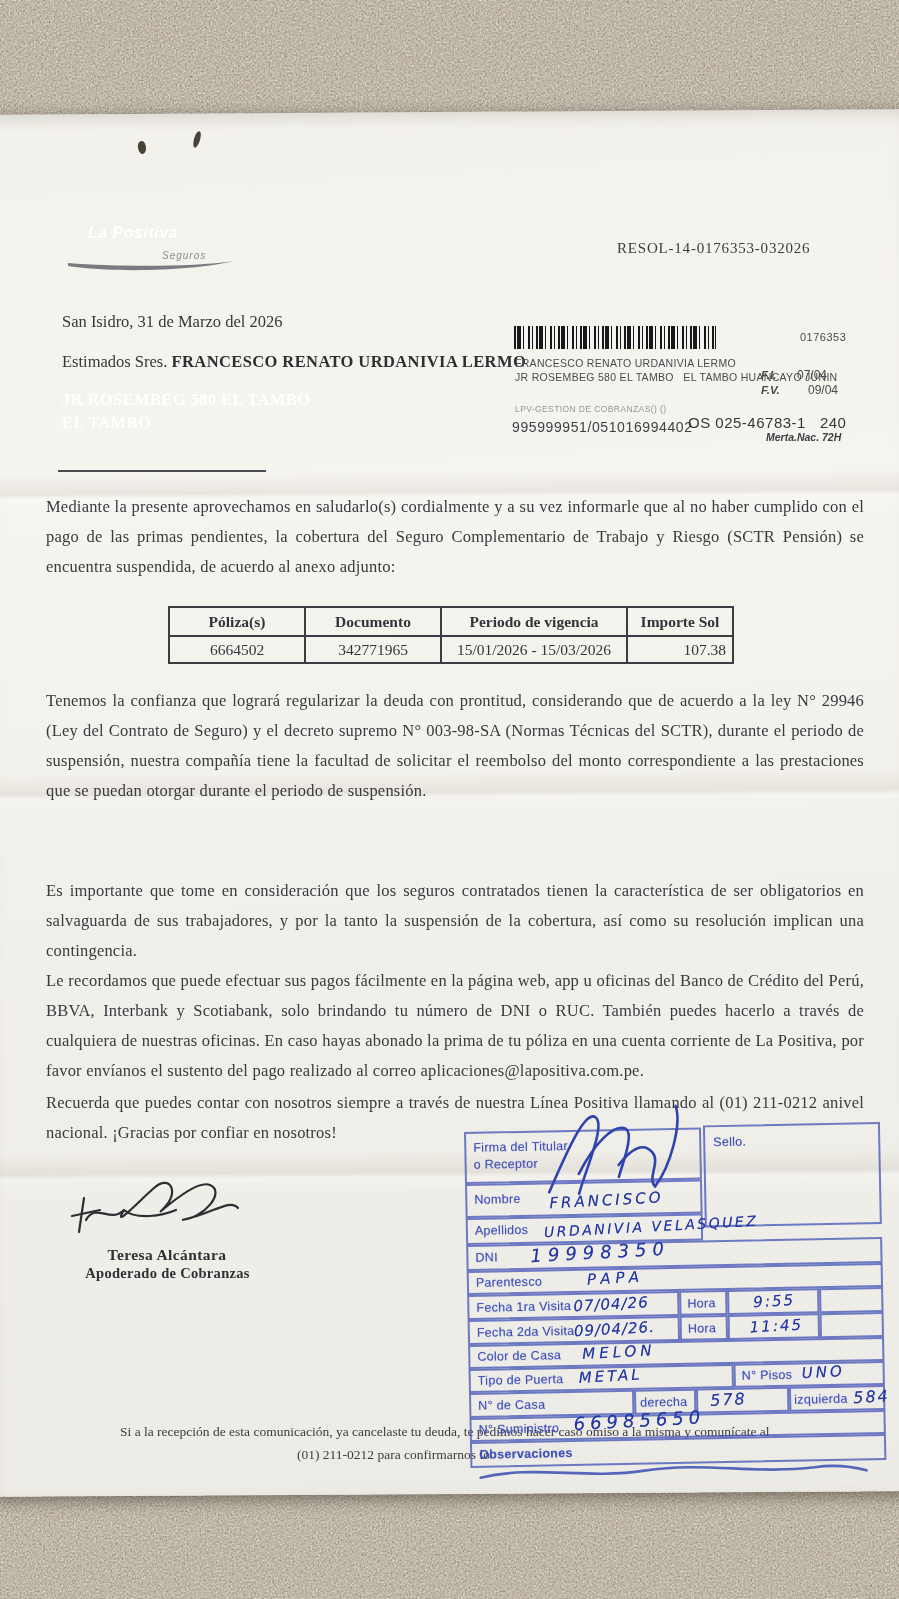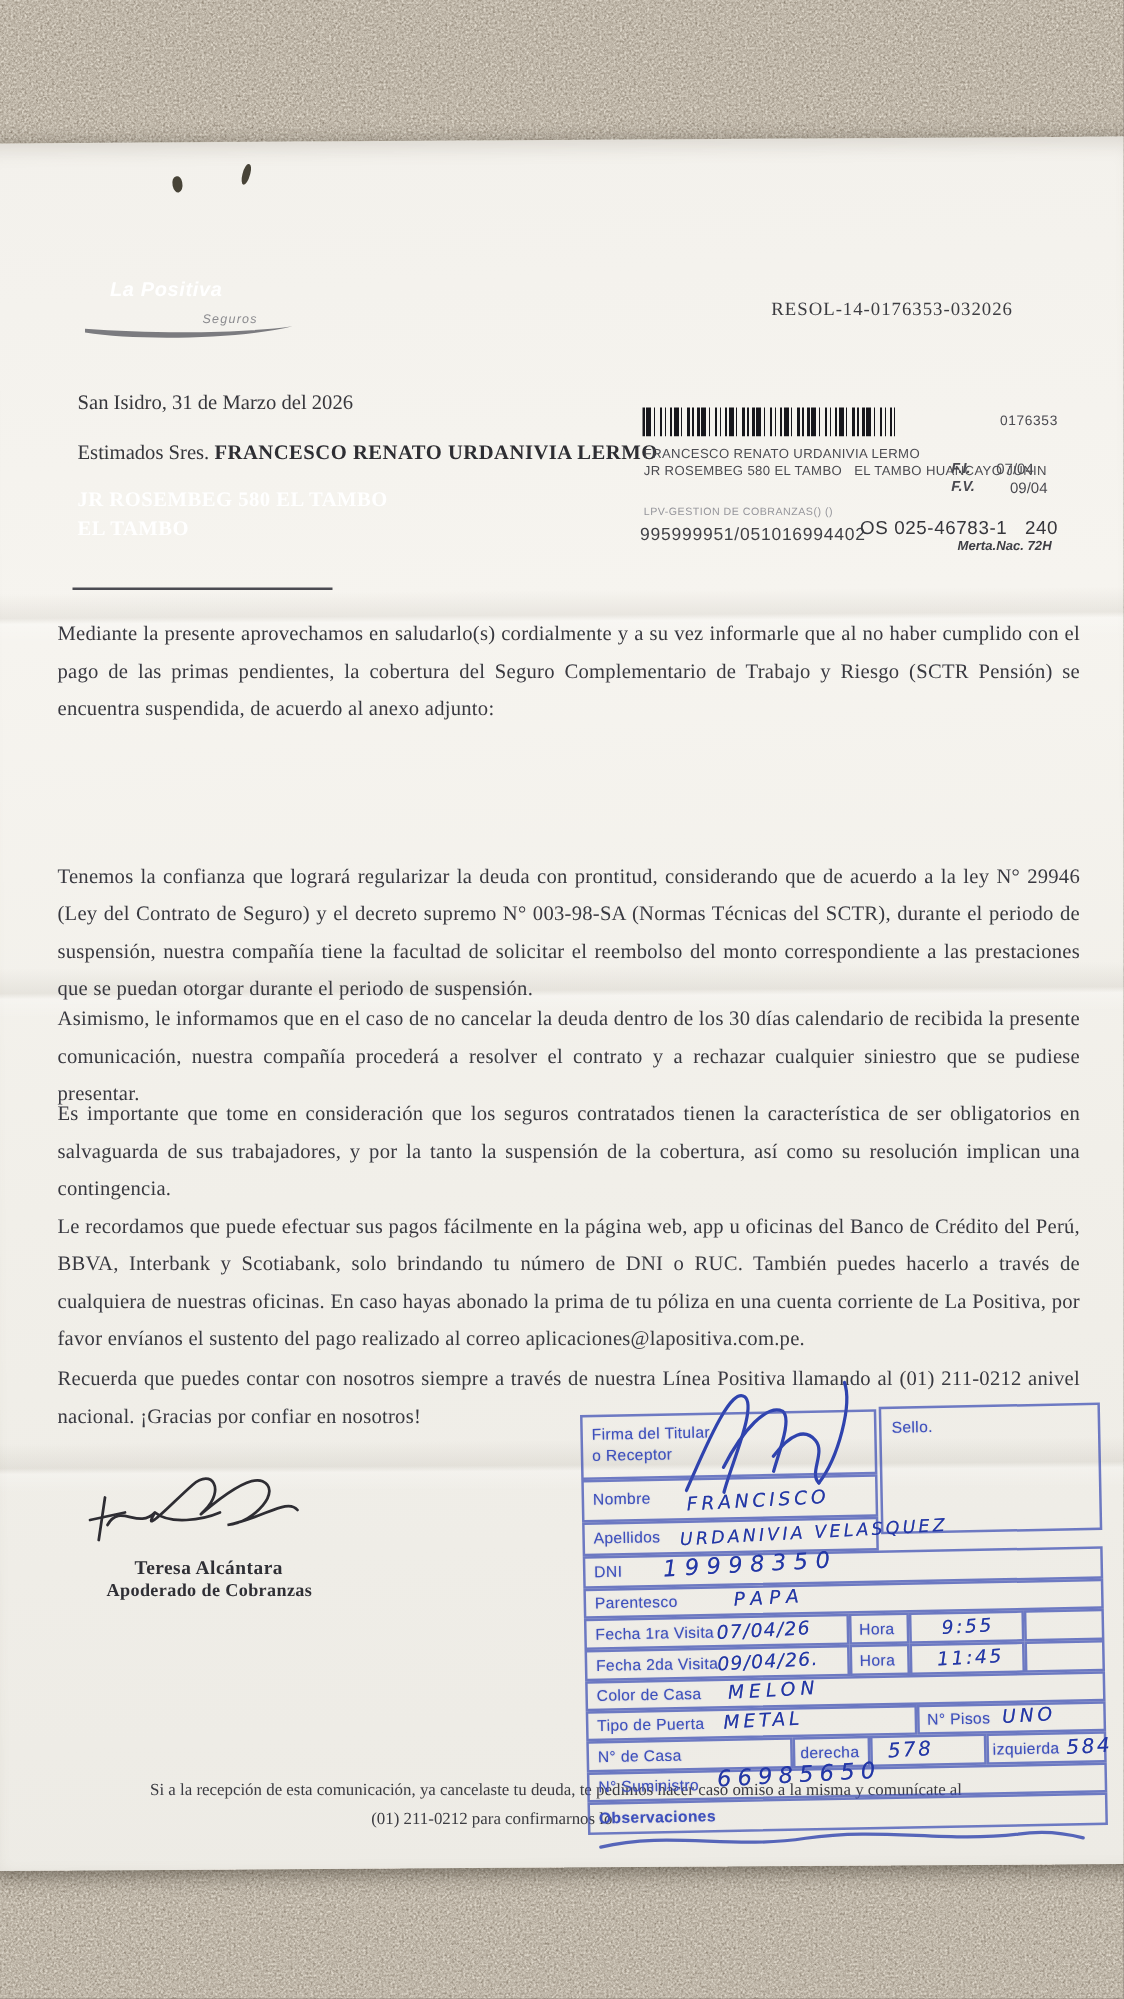--- a/index.html
+++ b/index.html
@@ -107,23 +107,38 @@
       <div class="merta">Merta.Nac. 72H</div>
       <div class="mdept">LPV-GESTION DE COBRANZAS()  ()</div>
       <div class="mtrack">995999951/051016994402</div>
       <div class="mos"><span>OS 025-46783-1</span>&nbsp;&nbsp;&nbsp;<span>240</span></div>
     </div>
 
     <div class="ref-underline" style="left:58px;top:470px;width:208px"></div>
 
     <div class="para" style="top:492px">Mediante la presente aprovechamos en saludarlo(s) cordialmente y a su vez informarle que al no haber cumplido con el pago de las primas pendientes, la cobertura del Seguro Complementario de Trabajo y Riesgo (SCTR Pensión) se encuentra suspendida, de acuerdo al anexo adjunto:</div>
 
+    <table class="dtable">
+      <tbody>
+          <tr>
+        <th style="width:122px">Póliza(s)</th>
+        <th style="width:122px">Documento</th>
+        <th style="width:172px">Periodo de vigencia</th>
+        <th style="width:92px">Importe Sol</th>
+      </tr>
+      <tr>
+        <td>6664502</td>
+        <td>342771965</td>
+        <td>15/01/2026 - 15/03/2026</td>
+        <td class="amount">107.38</td>
+      </tr>
+    </tbody>
+      </table>
 
     <div class="para" style="top:686px">Tenemos la confianza que logrará regularizar la deuda con prontitud, considerando que de acuerdo a la ley N° 29946 (Ley del Contrato de Seguro) y el decreto supremo N° 003-98-SA (Normas Técnicas del SCTR), durante el periodo de suspensión, nuestra compañía tiene la facultad de solicitar el reembolso del monto correspondiente a las prestaciones que se puedan otorgar durante el periodo de suspensión.</div>
-    <div class="para" style="top:800px">Asimismo, le informamos que en el caso de no cancelar la deuda dentro de los 30 días calendario de recibida la presente comunicación, nuestra compañía procederá a resolver el contrato y a rechazar cualquier siniestro que se pudiese presentar.</div>
     <div class="para" style="top:876px">Es importante que tome en consideración que los seguros contratados tienen la característica de ser obligatorios en salvaguarda de sus trabajadores, y por la tanto la suspensión de la cobertura, así como su resolución implican una contingencia.</div>
     <div class="para" style="top:966px">Le recordamos que puede efectuar sus pagos fácilmente en la página web, app u oficinas del Banco de Crédito del Perú, BBVA, Interbank y Scotiabank, solo brindando tu número de DNI o RUC. También puedes hacerlo a través de cualquiera de nuestras oficinas. En caso hayas abonado la prima de tu póliza en una cuenta corriente de La Positiva, por favor envíanos el sustento del pago realizado al correo aplicaciones@lapositiva.com.pe.</div>
     <div class="para" style="top:1088px">Recuerda que puedes contar con nosotros siempre a través de nuestra Línea Positiva llamando al (01) 211-0212 anivel nacional. ¡Gracias por confiar en nosotros!</div>
 
     <svg class="sig-ink" style="left:66px;top:1158px" width="180" height="100">
       <g fill="none" stroke="#2e2d33" stroke-width="2.2" stroke-linecap="round">
         <path d="M6,58 L34,52"></path>
         <path d="M18,40 L13,74"></path>
         <path d="M20,62 C30,44 44,66 58,52 C46,72 72,44 88,30 C104,16 114,34 98,50 C82,66 128,20 144,27 C160,34 138,60 116,62 C146,56 164,40 172,50"></path>
         <path d="M58,52 C70,62 96,58 110,52"></path>

